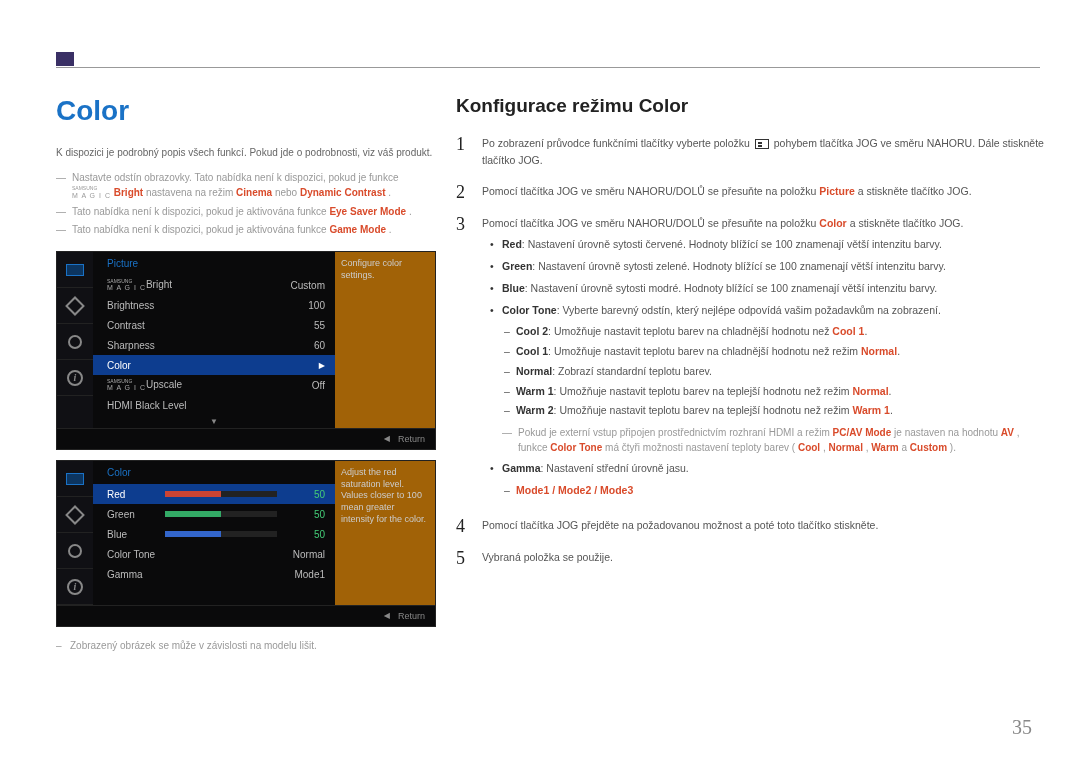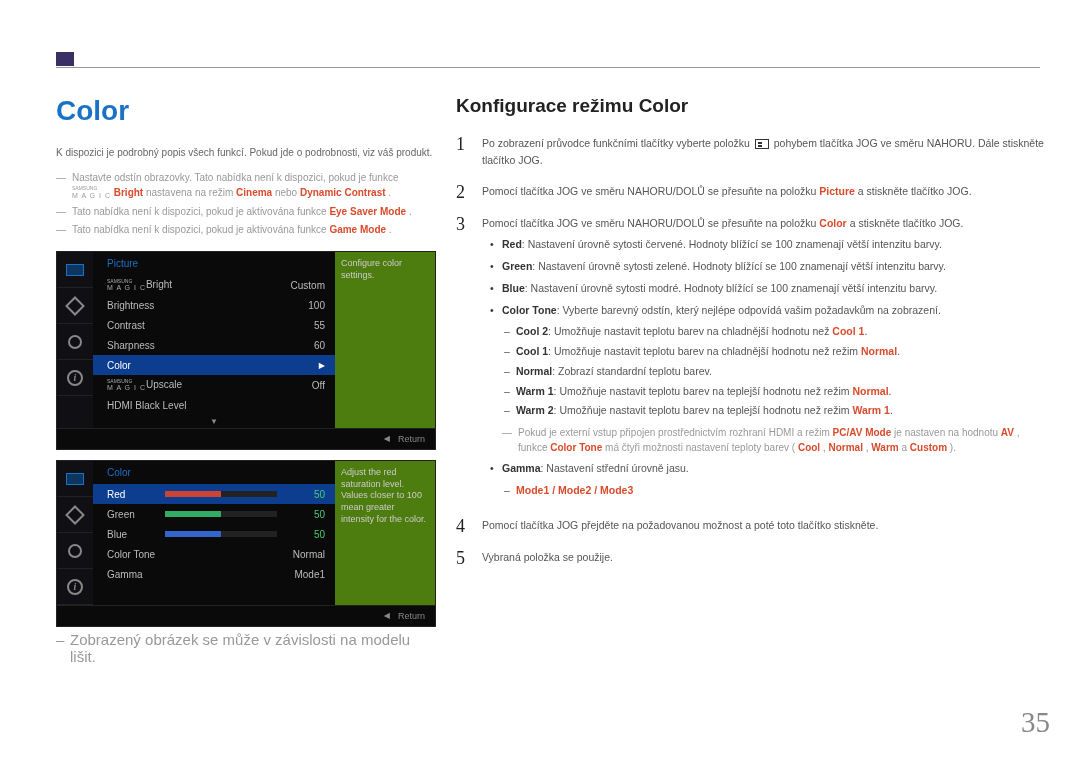--- a/index.html
+++ b/index.html
@@ -127,38 +127,38 @@
     background: #0d3d8f;
     color: #fff;
   }
   .osd-row .arrow { font-size: 8px; color:#fff; }
   .osd-tip {
     width: 100px;
     font-size: 9px;
     color: #ccc;
     padding: 6px;
     line-height: 1.3;
-    background:#4d7c0f;
+    background:#a16207;
   }
   .osd-foot {
     display:flex; justify-content:flex-end; gap:8px;
     padding: 5px 10px; font-size:9px; color:#888;
     border-top:1px solid #222;
   }
   .osd-foot .tri { font-size:8px; }
   .bar-wrap { flex:1; margin:0 8px; height:6px; background:#222; position:relative;}
   .bar-fill { height:100%; }
   .bar-red { background:#c43; }
   .bar-green { background:#3a6; }
   .bar-blue { background:#36c; }
   .osd-row .val { width:40px; text-align:right; color:#4c7;}
   .osd-row .val-w { width:50px; text-align:right;}
   .down-arrow { text-align:center; font-size:8px; padding:2px 0; color:#888;}
 
-  .footnote { font-size: 15px; color:#999; padding-left:14px; position:relative; margin-top:4px;}
+  .footnote { font-size: 10px; color:#999; padding-left:14px; position:relative; margin-top:13px;}
   .footnote::before { content:"‒"; position:absolute; left:0;}
 
   
   .step { display:flex; margin-bottom:14px; }
   .step-num {
     font-family: Georgia, serif;
     font-size: 18px;
     color: #222;
     width: 26px;
     flex-shrink: 0;
@@ -182,22 +182,22 @@
     position:relative; padding-left:34px; margin-bottom:4px;
     font-size:10.5px; line-height:1.5; color:#555;
   }
   .sub::before { content:"‒"; position:absolute; left:22px; color:#555;}
   .note-sub {
     position:relative; padding-left:36px; margin:6px 0;
     font-size:10px; line-height:1.5; color:#999;
   }
   .note-sub::before { content:"―"; position:absolute; left:20px; color:#999;}
   .pagenum {
-    position:absolute; right:30px; bottom:24px;
-    font-size:29px; color:#888; font-family: Georgia, serif;
+    position:absolute; right:48px; bottom:24px;
+    font-size:20px; color:#888; font-family: Georgia, serif;
   }
 </style>
 </head>
 <body>
 
 <div class="top-marker"></div>
 <div class="top-border"></div>
 
 <div class="left-col">
   <h1>Color</h1>

